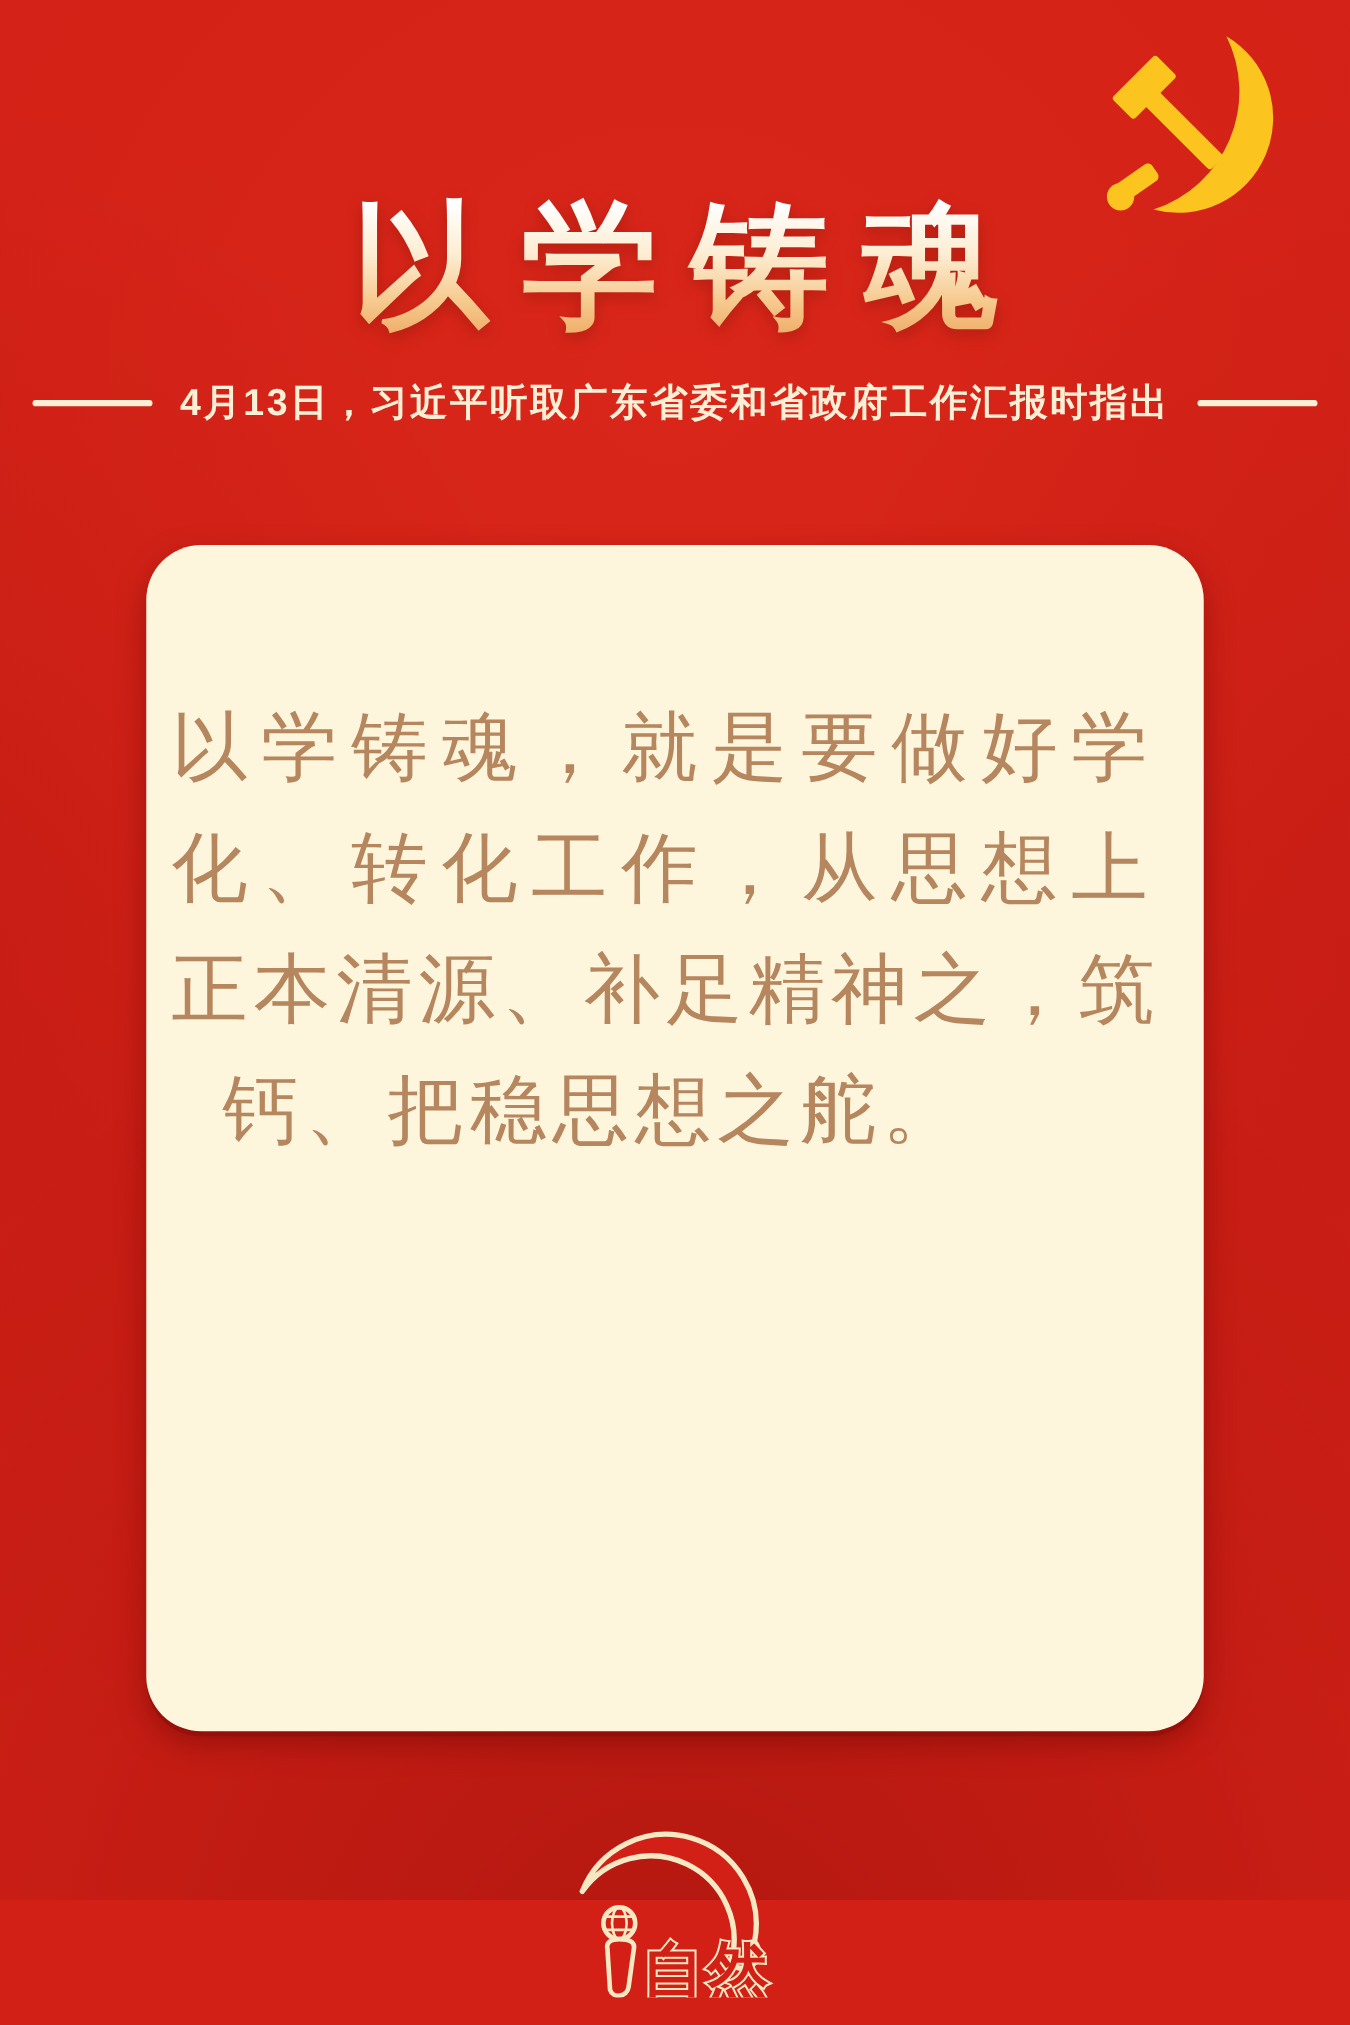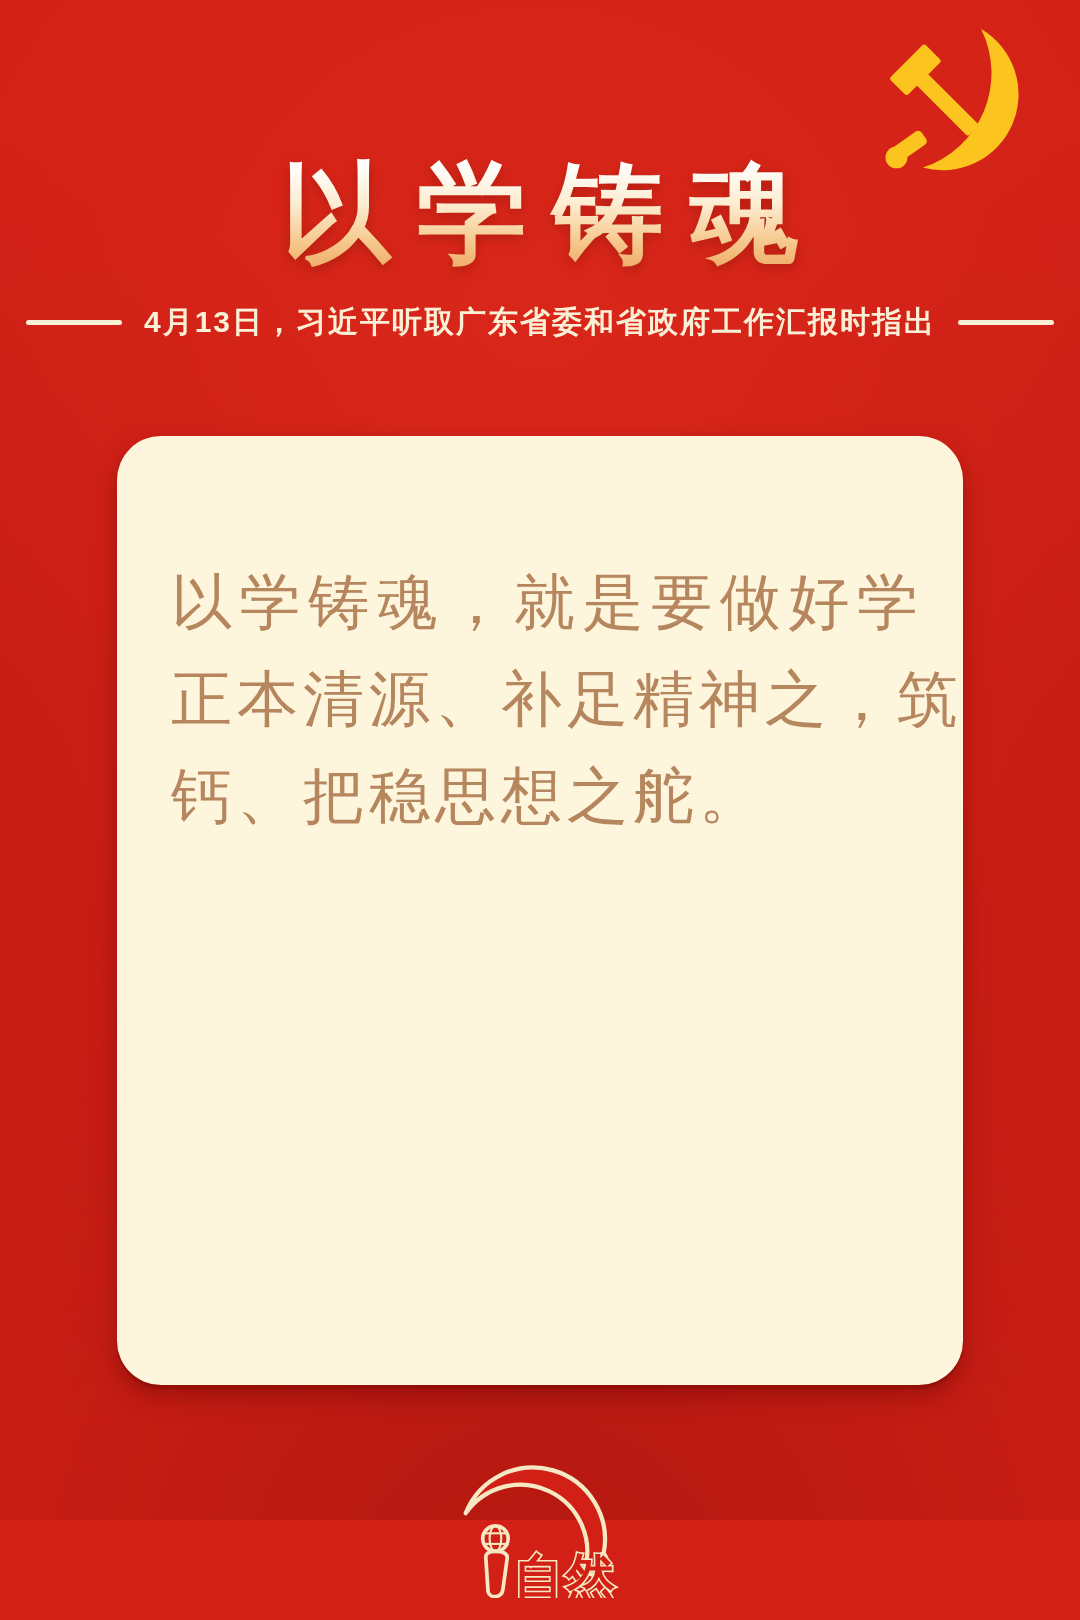--- a/index.html
+++ b/index.html
@@ -78,36 +78,38 @@
   
   .quote-card {
     position: absolute;
     left: 117px;
     top: 436px;
     width: 846px;
     height: 949px;
     background: #fdf6dd;
     border-radius: 44px;
     box-shadow: 0 10px 22px rgba(115,8,4,0.5), 0 4px 0 rgba(130,12,6,0.35);
-    padding: 118px 40px 0 54px;
+    padding: 118px 40px 0 20px;
+    font-family: Liberation Mono, monospace;
   }
   .qline {
     font-size: 61px;
     line-height: 97px;
     font-weight: 500;
     color: #b6865e;
     letter-spacing: 5px;
     text-align: justify;
     text-align-last: justify;
     text-justify: inter-character;
     white-space: nowrap;
   }
   .qline.last {
     text-align: right;
     text-align-last: left;
+    margin-left: 41px;
   }
 
   
   .logo {
     position: absolute;
     left: 455px;
     top: 1458px;
     width: 170px;
     height: 140px;
   }
@@ -134,20 +136,21 @@
   <h1 class="title">以学铸魂</h1>
 
   <div class="subtitle-row">
     <div class="subtitle-dash"></div>
     <div class="subtitle-text">4月13日，习近平听取广东省委和省政府工作汇报时指出</div>
     <div class="subtitle-dash"></div>
   </div>
 
   <div class="quote-card">
     <div class="qline">以学铸魂，就是要做好学</div>
+    <div class="qline">化、转化工作，从思想上</div>
     <div class="qline">正本清源、补足精神之，筑</div>
     <div class="qline last">钙、把稳思想之舵。</div>
   </div>
 
   <svg class="logo" viewBox="0 0 160 132" xmlns="http://www.w3.org/2000/svg" aria-hidden="true">
 
     <path d="M10 52 A68 68 0 0 1 140 90 A12 12 0 0 1 122 106 A63 63 0 0 0 10 52 Z" fill="#d22016" stroke="#f6e8c2" stroke-width="4" stroke-linejoin="round"></path>
 
     <g>
       <circle cx="38" cy="76" r="12" fill="#d22016" stroke="#f6e8c2" stroke-width="3.5"></circle>

